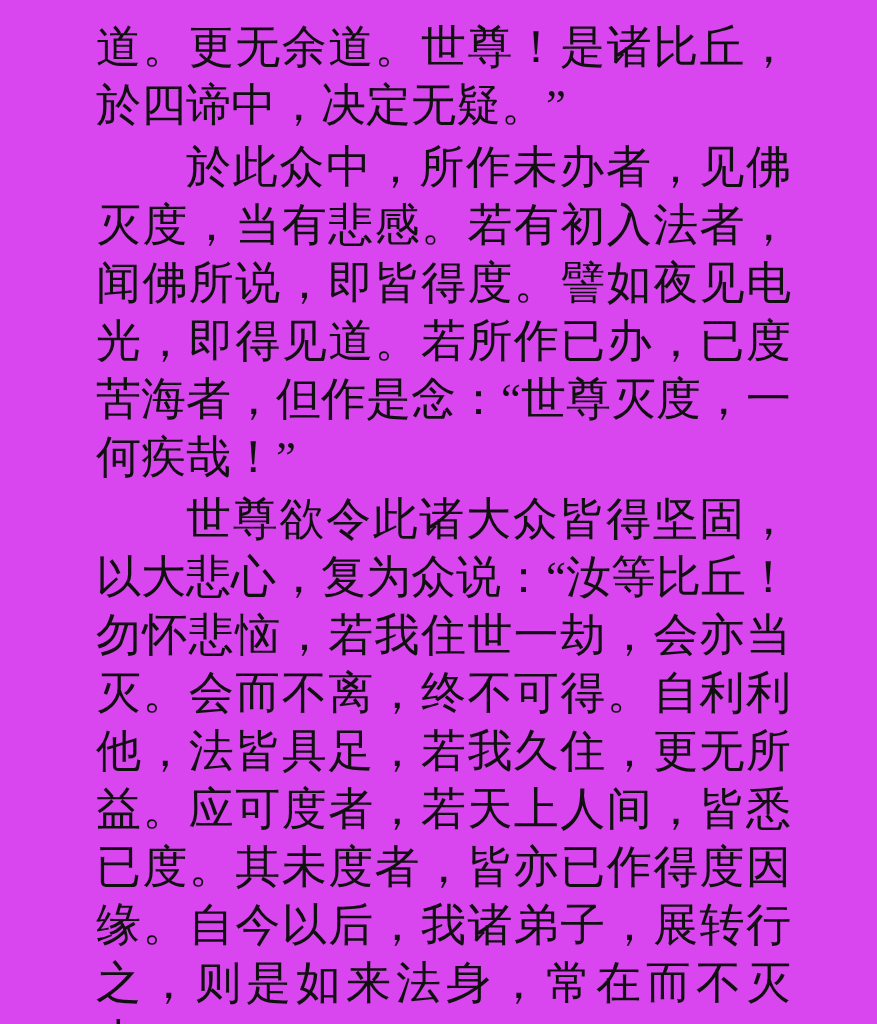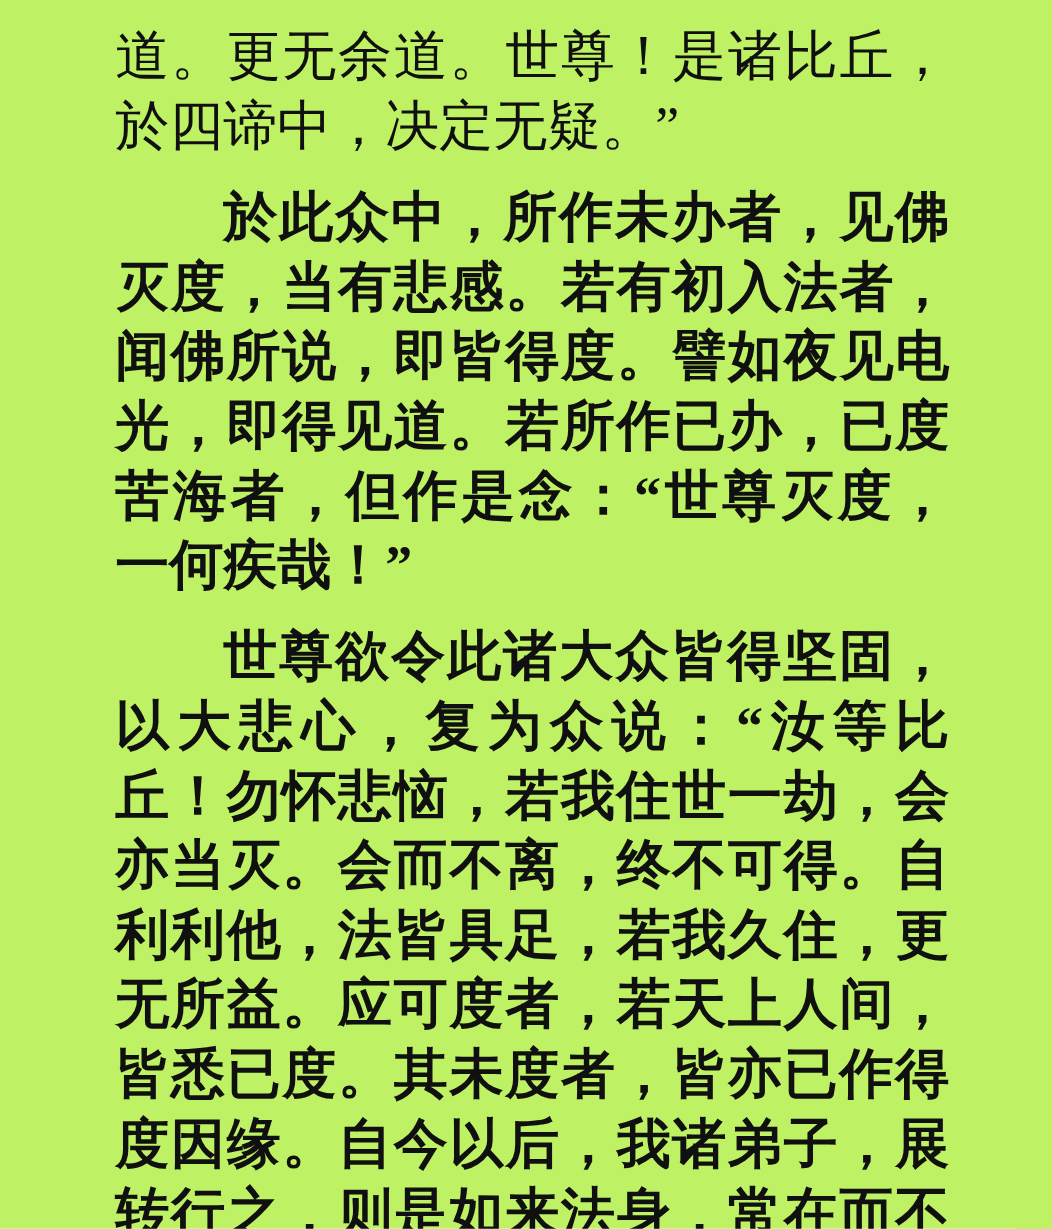--- a/index.html
+++ b/index.html
@@ -12,43 +12,42 @@
     width: 877px;
     height: 1024px;
     overflow: hidden;
     font-family: "Liberation Serif", "DejaVu Serif", serif;
   }
   .page {
     box-sizing: border-box;
     width: 877px;
     height: 1024px;
     padding: 18px 86px 0 96px;
-    background: #bef264;
+    background: #d946ef;
     color: #000000;
   }
   .body-text {
     font-size: 45px;
     line-height: 58px;
     letter-spacing: 0px;
     text-align: justify;
     text-justify: inter-character;
     color: #101010;
   }
   .para {
     margin: 0;
     text-indent: 2em;
     text-align: justify;
     text-justify: inter-character;
   }
   .para.first {
     text-indent: 0;
   }
   .para + .para {
-    margin-top: 18px;
-    font-weight: bold;
+    margin-top: 4px;
   }
 </style>
 </head>
 <body>
 
 <div class="page">
   <div class="body-text">
     <p class="para first">道。更无余道。世尊！是诸比丘，於四谛中，决定无疑。”</p>
     <p class="para">於此众中，所作未办者，见佛灭度，当有悲感。若有初入法者，闻佛所说，即皆得度。譬如夜见电光，即得见道。若所作已办，已度苦海者，但作是念：“世尊灭度，一何疾哉！”</p>
     <p class="para">世尊欲令此诸大众皆得坚固，以大悲心，复为众说：“汝等比丘！勿怀悲恼，若我住世一劫，会亦当灭。会而不离，终不可得。自利利他，法皆具足，若我久住，更无所益。应可度者，若天上人间，皆悉已度。其未度者，皆亦已作得度因缘。自今以后，我诸弟子，展转行之，则是如来法身，常在而不灭也。</p>

